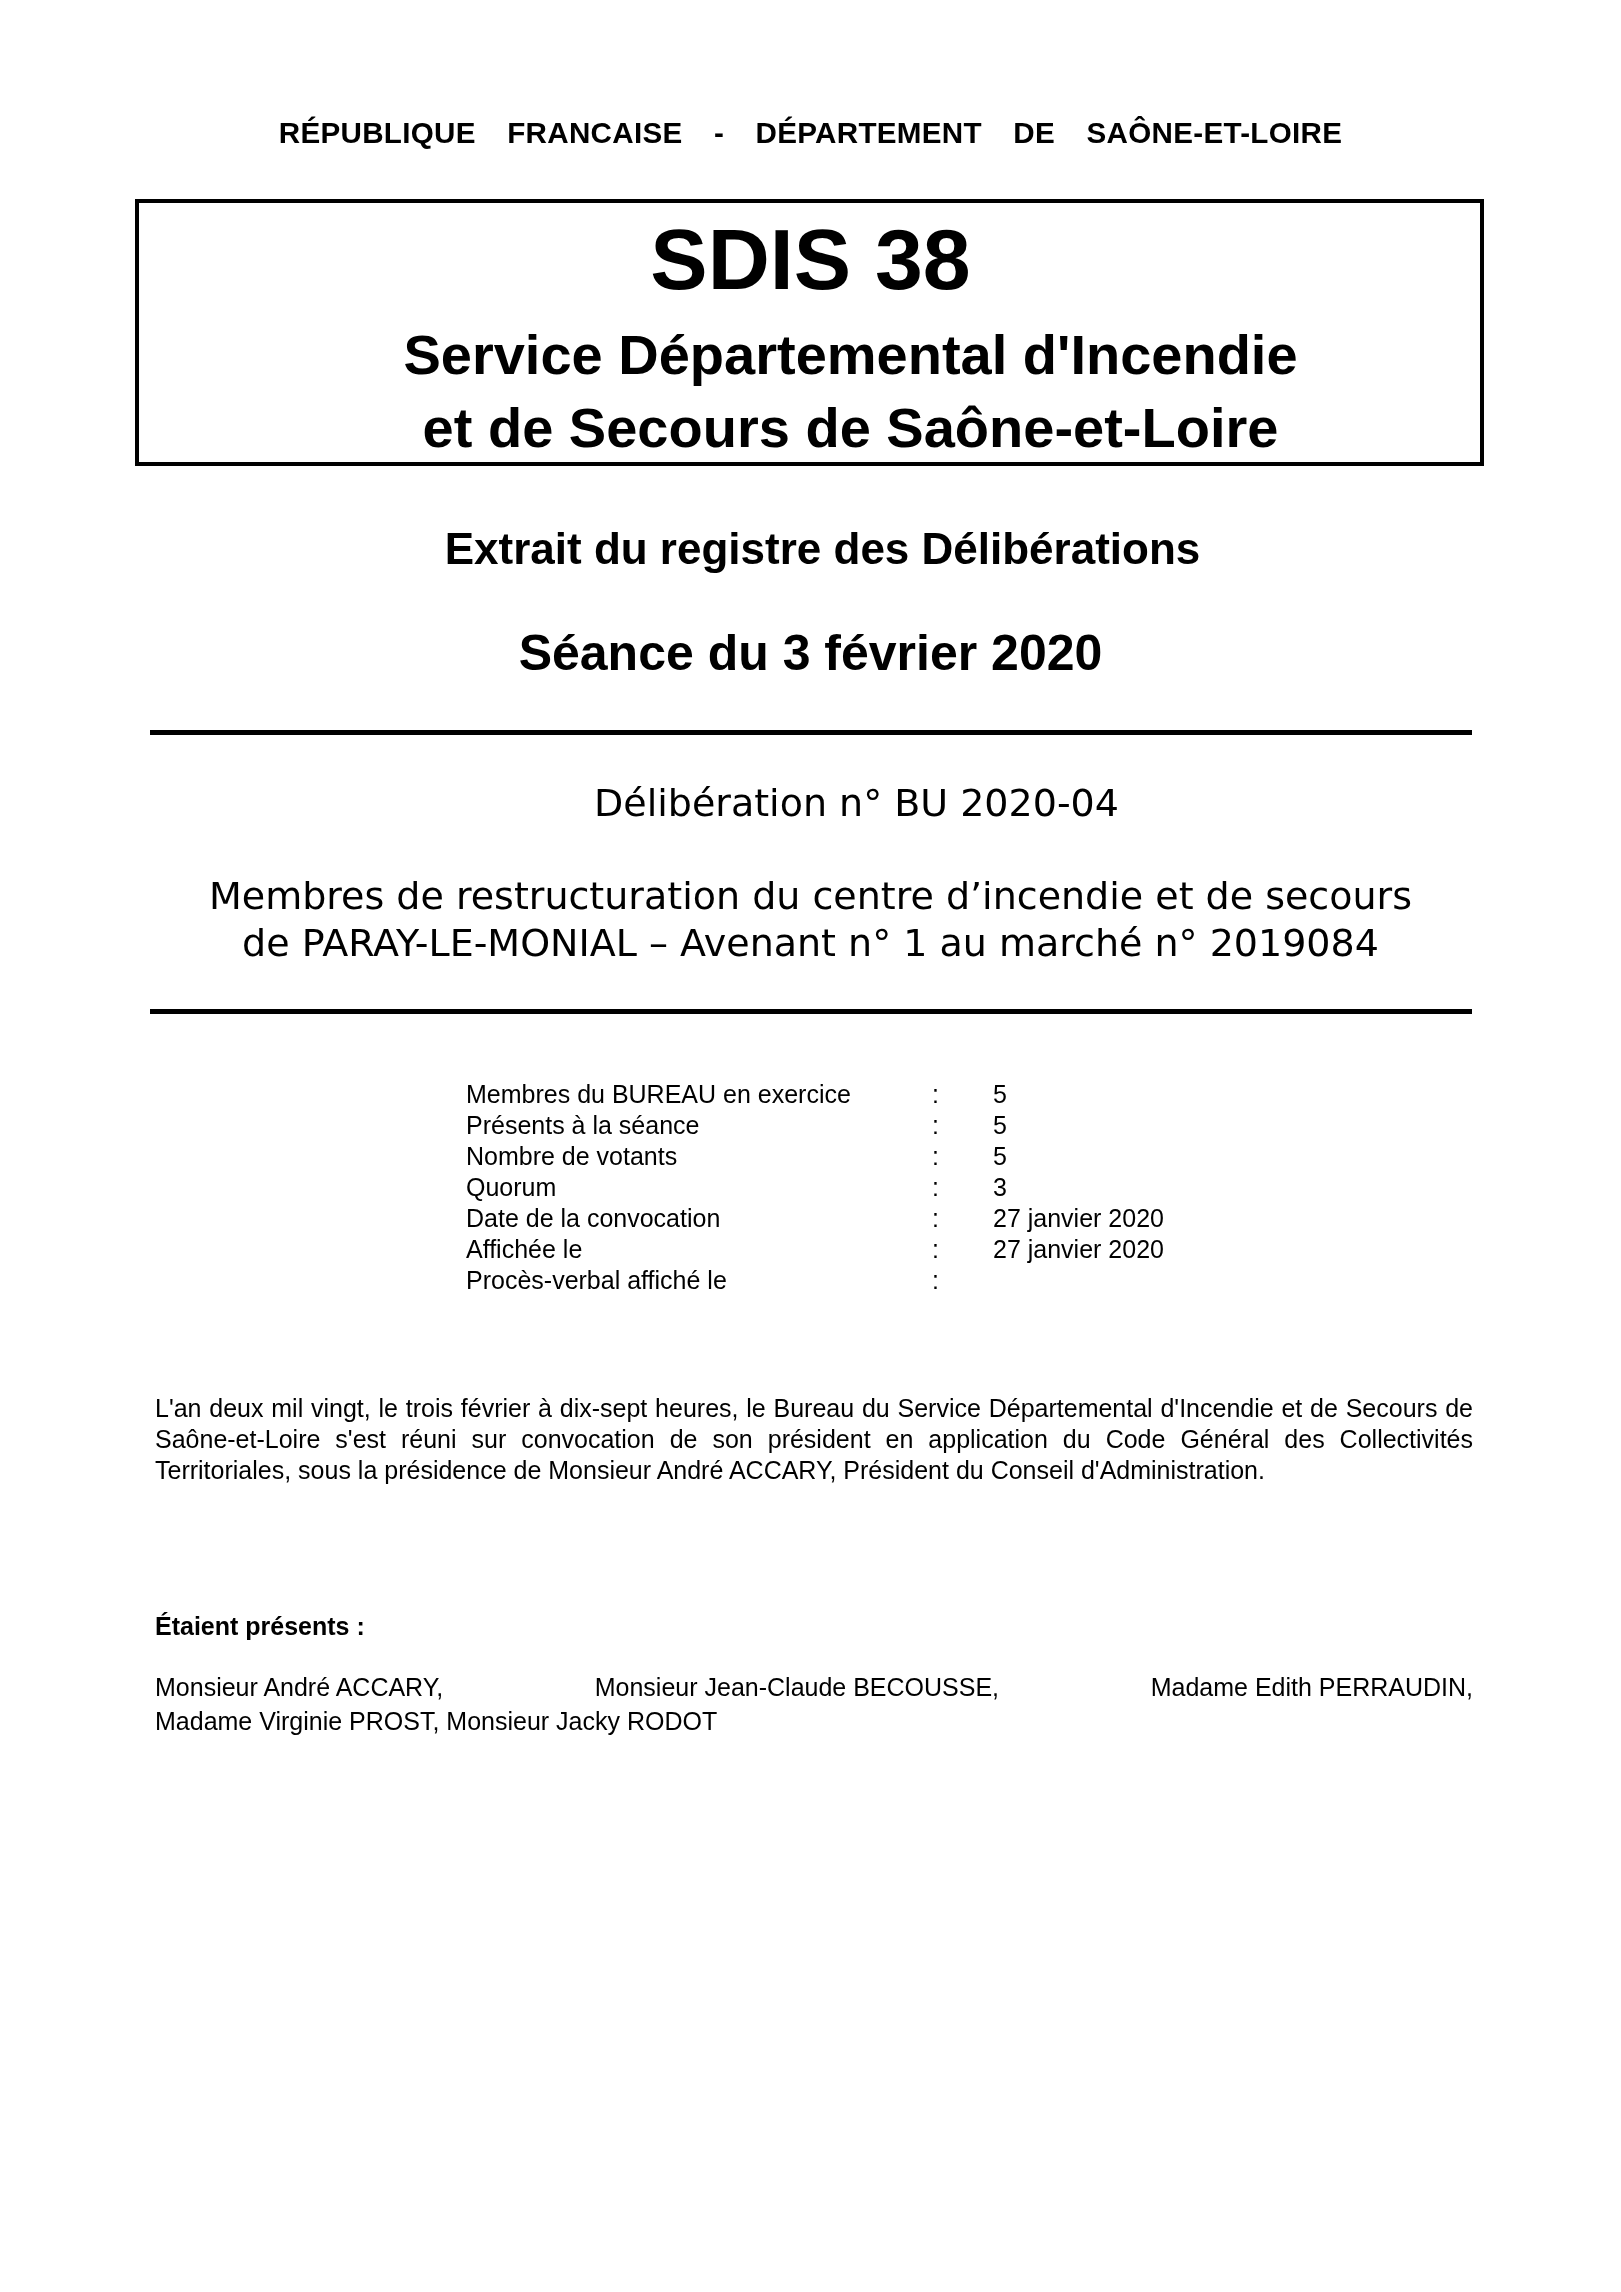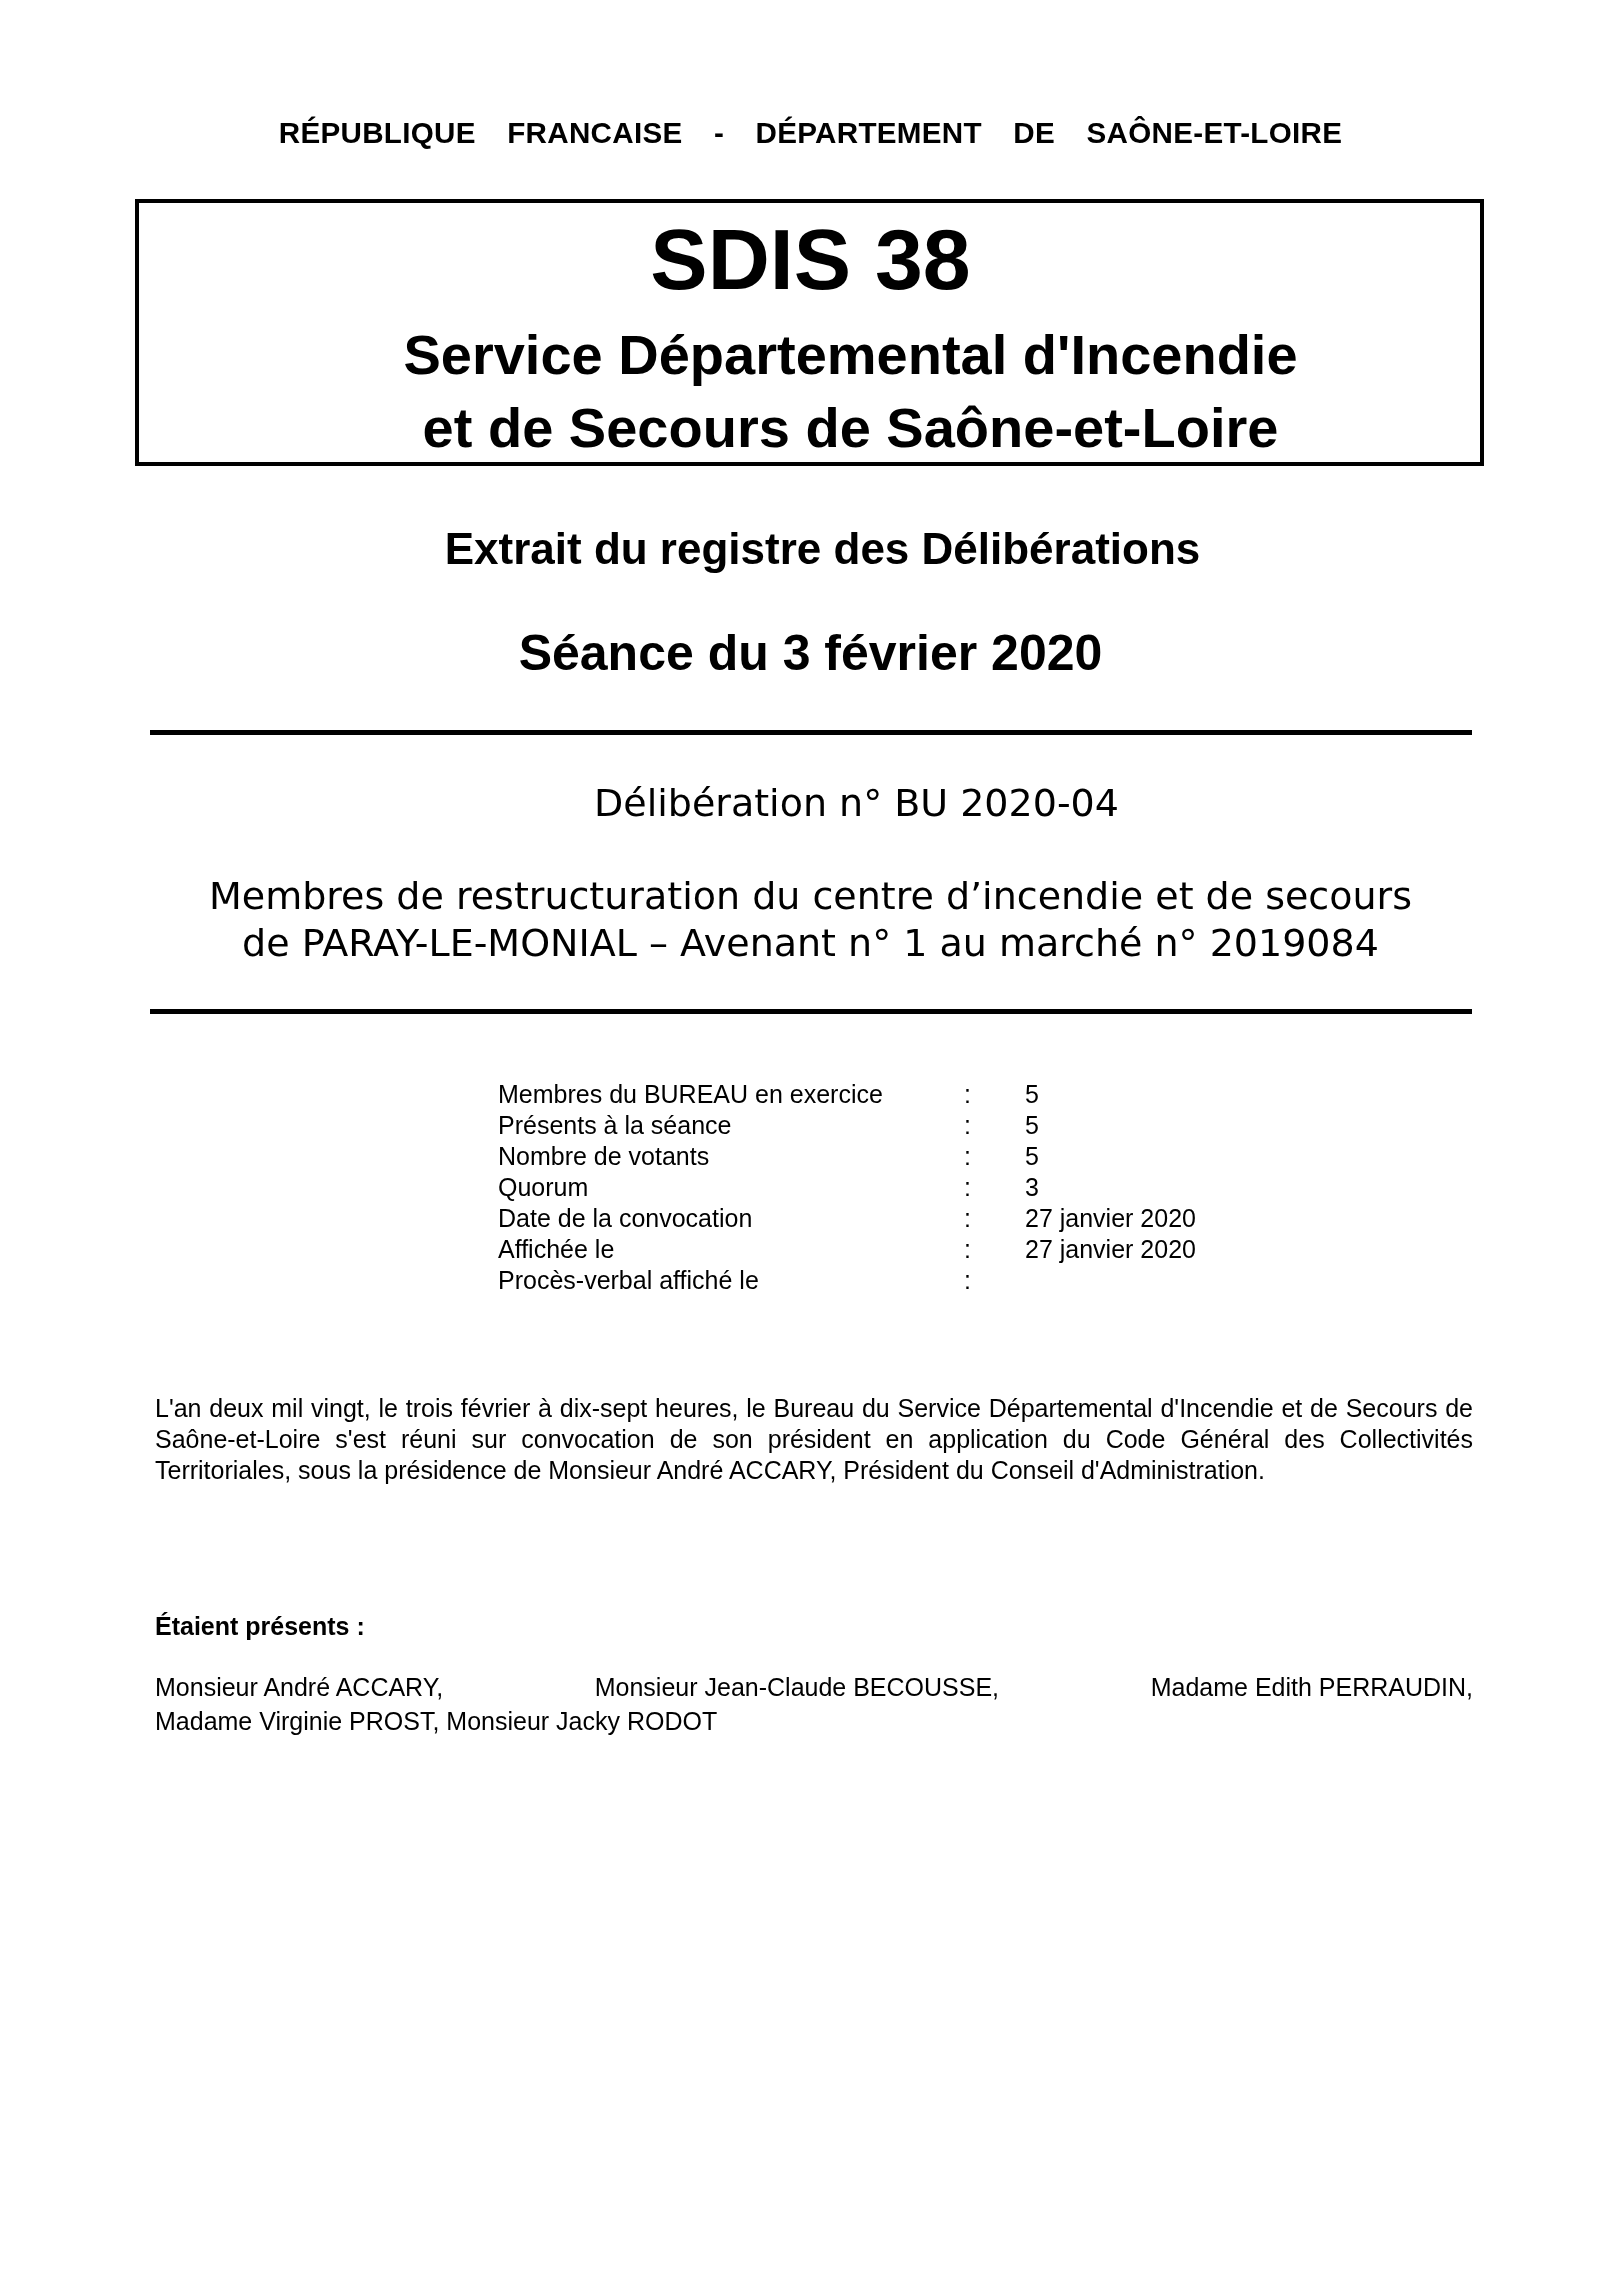--- a/index.html
+++ b/index.html
@@ -132,21 +132,21 @@
 <div class="abs rule rule-1"></div>
 
 <div class="abs center delib-num">Délibération n° BU 2020-04</div>
 <div class="abs center subject">
   <div>Membres de restructuration du centre d’incendie et de secours</div>
   <div>de PARAY-LE-MONIAL – Avenant n° 1 au marché n° 2019084</div>
 </div>
 
 <div class="abs rule rule-2"></div>
 
-<div class="abs stats" style="width:896px;margin-left:32px;">
+<div class="abs stats" style="width:896px;">
   <div class="stats-row">
     <span class="stats-label">Membres du BUREAU en exercice</span>
     <span class="stats-colon">:</span>
     <span class="stats-value">5</span>
   </div>
   <div class="stats-row">
     <span class="stats-label">Présents à la séance</span>
     <span class="stats-colon">:</span>
     <span class="stats-value">5</span>
   </div>

